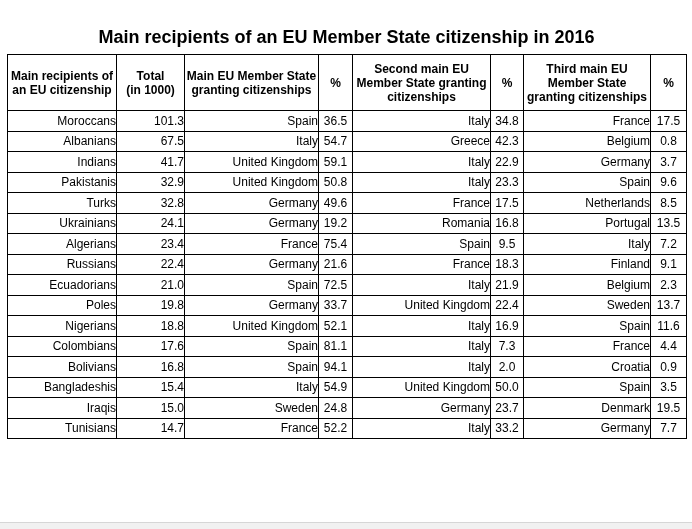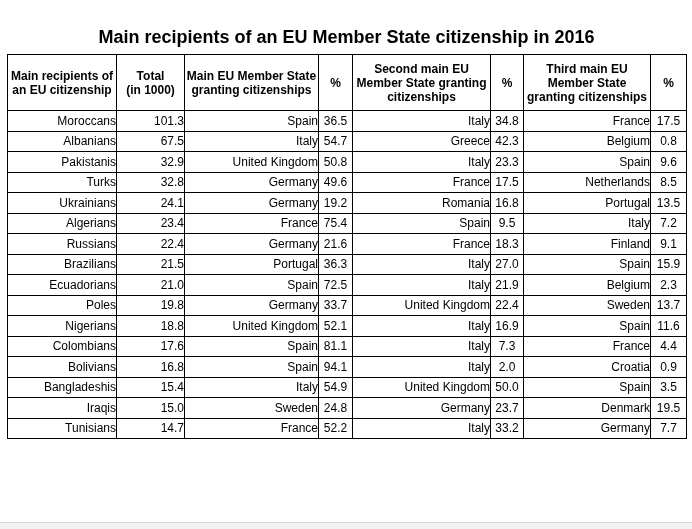--- a/index.html
+++ b/index.html
@@ -125,20 +125,30 @@
           <td class="c0">Albanians</td>
           <td class="c1">67.5</td>
           <td class="c2">Italy</td>
           <td class="c3">54.7</td>
           <td class="c4">Greece</td>
           <td class="c5">42.3</td>
           <td class="c6">Belgium</td>
           <td class="c7">0.8</td>
         </tr>
         <tr>
+          <td class="c0">Indians</td>
+          <td class="c1">41.7</td>
+          <td class="c2">United Kingdom</td>
+          <td class="c3">59.1</td>
+          <td class="c4">Italy</td>
+          <td class="c5">22.9</td>
+          <td class="c6">Germany</td>
+          <td class="c7">3.7</td>
+        </tr>
+        <tr>
           <td class="c0">Pakistanis</td>
           <td class="c1">32.9</td>
           <td class="c2">United Kingdom</td>
           <td class="c3">50.8</td>
           <td class="c4">Italy</td>
           <td class="c5">23.3</td>
           <td class="c6">Spain</td>
           <td class="c7">9.6</td>
         </tr>
         <tr>
@@ -175,30 +185,20 @@
           <td class="c0">Russians</td>
           <td class="c1">22.4</td>
           <td class="c2">Germany</td>
           <td class="c3">21.6</td>
           <td class="c4">France</td>
           <td class="c5">18.3</td>
           <td class="c6">Finland</td>
           <td class="c7">9.1</td>
         </tr>
         <tr>
-          <td class="c0">Brazilians</td>
-          <td class="c1">21.5</td>
-          <td class="c2">Portugal</td>
-          <td class="c3">36.3</td>
-          <td class="c4">Italy</td>
-          <td class="c5">27.0</td>
-          <td class="c6">Spain</td>
-          <td class="c7">15.9</td>
-        </tr>
-        <tr>
           <td class="c0">Ecuadorians</td>
           <td class="c1">21.0</td>
           <td class="c2">Spain</td>
           <td class="c3">72.5</td>
           <td class="c4">Italy</td>
           <td class="c5">21.9</td>
           <td class="c6">Belgium</td>
           <td class="c7">2.3</td>
         </tr>
         <tr>

